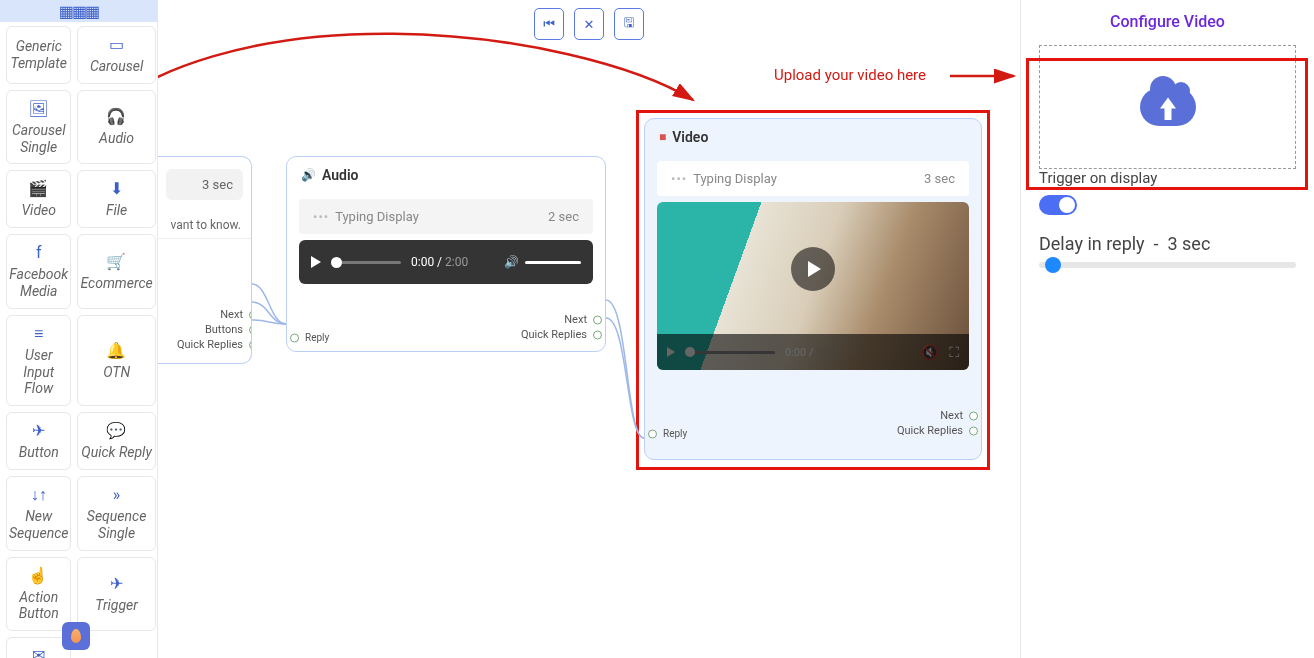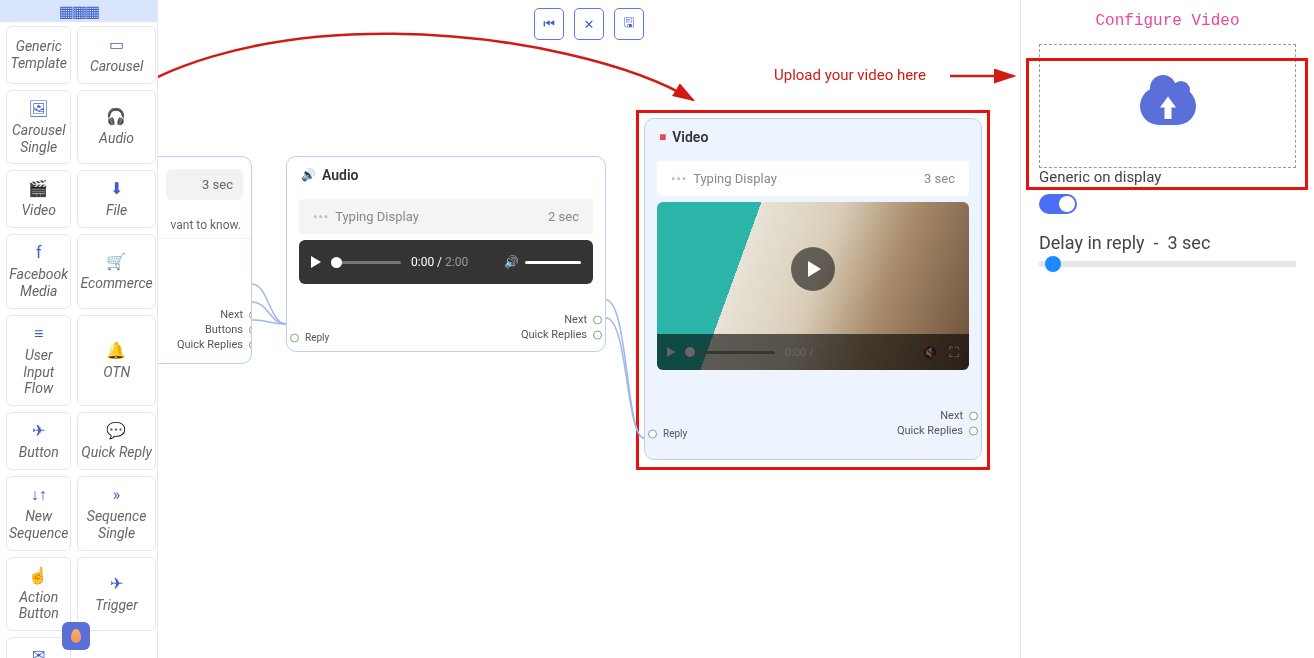--- a/index.html
+++ b/index.html
@@ -64,21 +64,21 @@
   .vp-scrub .knob{ position:absolute; left:0; top:-4px; width:10px;height:10px;background:#fff;border-radius:50%;}
   .vp-time .dur{ color:#aaa;}
   .vp-right { margin-left:auto; display:flex; gap:10px; font-size:14px;}
 
   
   .annot { position:absolute; color:#d21a13; font-size:15px; }
   svg.arrows { position:absolute; left:0; top:0; pointer-events:none; }
 
   
   .config { position:absolute; right:0; top:0; width:294px; height:100%; background:#fff; border-left:1px solid #e5e7eb; padding: 12px 18px; }
-  .config h3 { text-align:center; font-weight:500; font-size:16px; color:#ec4899; margin-bottom:14px;font-family:Liberation Mono, monospace;}
+  .config h3 { text-align:center; font-weight:500; font-size:16px; color:#6d28d9; margin-bottom:14px;}
   .upload-box { border:1px dashed #999; height:124px; display:flex; align-items:center; justify-content:center; position:relative;}
   .hl-upload { position:absolute; right:6px; top:58px; width:282px; height:132px; border:3px solid #e3140e; pointer-events:none;}
   .cloud { width:56px; height:38px; background:#5b6fd8; border-radius:20px; position:relative;}
   .cloud::before{content:"";position:absolute;left:10px;top:-12px;width:26px;height:26px;background:#5b6fd8;border-radius:50%;}
   .cloud::after{content:"";position:absolute;right:6px;top:-6px;width:18px;height:18px;background:#5b6fd8;border-radius:50%;}
   .cloud .arrow-up{ position:absolute; left:50%; top:40%; transform:translate(-50%,-50%); width:0;height:0;border-bottom:11px solid #fff;border-left:8px solid transparent;border-right:8px solid transparent;}
   .cloud .stem{ position:absolute; left:50%; top:52%; transform:translateX(-50%); width:7px; height:12px; background:#fff;}
   .support { text-align:center; font-size:12px; color:#aaa; margin:10px 0 16px;}
   .cfg-label { font-size:15px; color:#444; margin-bottom:8px;}
   .toggle { width:38px; height:20px; background:#4b6ef5; border-radius:10px; position:relative; cursor:pointer; margin-bottom:18px;}
@@ -287,21 +287,21 @@
 </div>
 
 <div class="config">
   <h3>Configure Video</h3>
   <div class="upload-box">
     <div class="cloud">
       <div class="arrow-up"></div>
         <div class="stem"></div>
     </div>
   </div>
-  <div class="cfg-label">Generic on display</div>
+  <div class="cfg-label">Trigger on display</div>
   <div class="toggle">
       <div class="tknob"></div>
     </div>
   <div class="delay-row">
     <span>Delay in reply</span>&nbsp;&nbsp;<span>-</span>&nbsp;&nbsp;<span>3 sec</span>
   </div>
   <div class="slider">
       <div class="sknob"></div>
     </div>
 </div>

